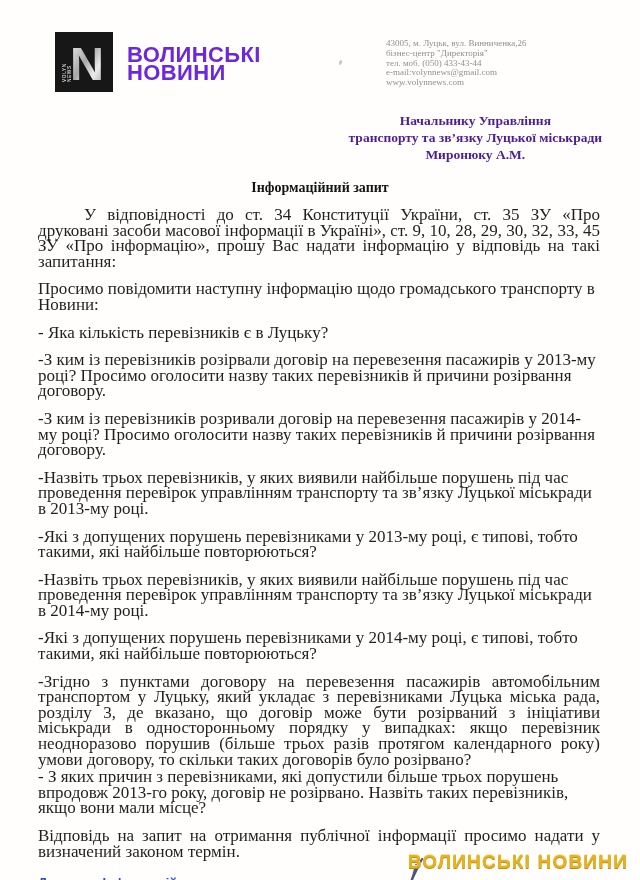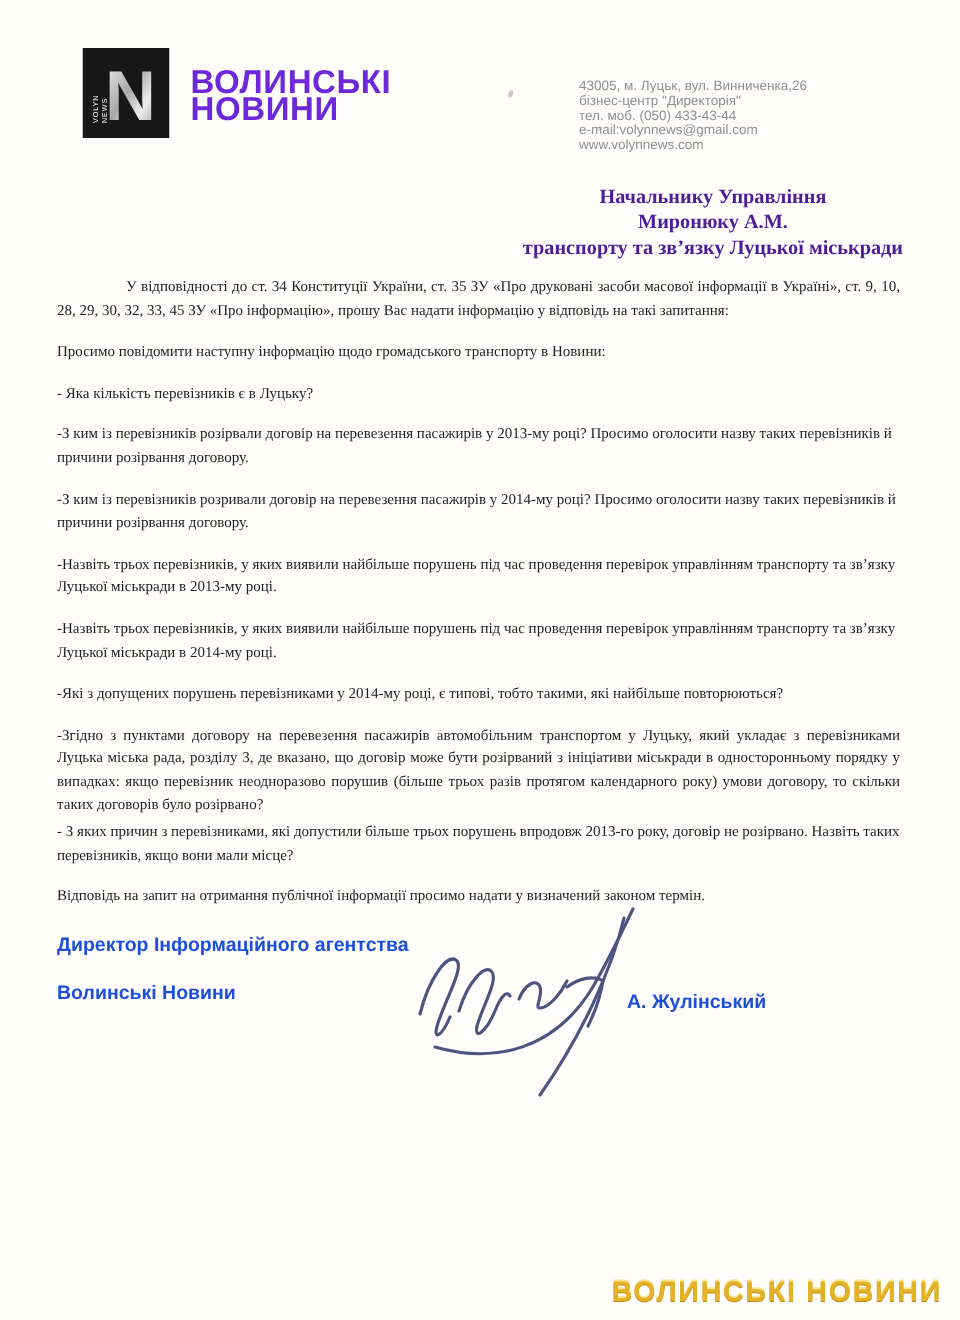--- a/index.html
+++ b/index.html
@@ -3,29 +3,29 @@
 <meta charset="utf-8">
 <style>
   html,body{margin:0;padding:0;background:#ffffff;}
   .page{position:relative;width:640px;height:880px;background:#fffefd;overflow:hidden;
         font-family:"Liberation Serif",serif;color:#1f1f1f;}
   
   .header{display:flex;align-items:flex-start;padding:32px 36px 0 55px;}
   .logo{flex:0 0 auto;display:block;}
   .brand{margin:14px 0 0 14px;font-family:"Liberation Sans",sans-serif;
          font-weight:800;font-size:22px;line-height:18px;letter-spacing:0.4px;color:#6d28d9;}
-  .contact{margin-left:auto;margin-top:21px;width:218px;
-           font-family:Liberation Sans, sans-serif;font-size:9px;line-height:9.8px;color:#8f8f8f;}
+  .contact{margin-left:auto;margin-top:7px;width:218px;
+           font-family:Liberation Serif, serif;font-size:9px;line-height:9.8px;color:#8f8f8f;}
   .contact div{white-space:nowrap;}
   
   .addressee{width:max-content;margin:20px 38px 0 auto;text-align:center;
              font-weight:bold;font-size:13.5px;line-height:17px;color:#4c1d95;}
   
   .doc-title{margin-top:17px;text-align:center;font-weight:bold;font-size:14px;color:#131313;}
-  .doc-body{padding:11px 40px 0 38px;font-size:10px;line-height:15.6px;}
+  .doc-body{padding:11px 40px 0 38px;font-size:17px;line-height:15.6px;}
   .doc-body p{margin:0 0 12px 0;}
   .doc-body p.indent{text-indent:46px;}
   .doc-body p.justify{text-align:justify;}
   .doc-body p.tight{margin-bottom:2px;}
   
   .sig-area{position:relative;margin:9px 40px 0 38px;height:128px;
             font-family:"Liberation Sans",sans-serif;font-weight:bold;font-size:13px;color:#1d4ed8;}
   .sig-position{padding-top:4px;}
   .sig-org{margin-top:17px;}
   .sig-name{position:absolute;left:380px;top:42px;}
@@ -73,32 +73,34 @@
       <div>43005, м. Луцьк, вул. Винниченка,26</div>
       <div>бізнес-центр "Директорія"</div>
       <div>тел. моб. (050) 433-43-44</div>
       <div>e-mail:volynnews@gmail.com</div>
       <div>www.volynnews.com</div>
     </div>
   </div>
 
   <div class="addressee">
     <div>Начальнику Управління</div>
+    <div>транспорту та зв’язку Луцької міськради</div>
     <div>Миронюку А.М.</div>
-    <div>транспорту та зв’язку Луцької міськради</div>
   </div>
 
+  <div class="doc-title">Інформаційний запит</div>
 
   <div class="doc-body">
     <p class="indent justify">У відповідності до ст. 34 Конституції України, ст. 35 ЗУ «Про друковані засоби масової інформації в Україні», ст. 9, 10, 28, 29, 30, 32, 33, 45 ЗУ «Про інформацію», прошу Вас надати інформацію у відповідь на такі запитання:</p>
     <p>Просимо повідомити наступну інформацію щодо громадського транспорту в Новини:</p>
     <p>- Яка кількість перевізників є в Луцьку?</p>
     <p>-З ким із перевізників розірвали договір на перевезення пасажирів у 2013-му році? Просимо оголосити назву таких перевізників й причини розірвання договору.</p>
     <p>-З ким із перевізників розривали договір на перевезення пасажирів у 2014-му році? Просимо оголосити назву таких перевізників й причини розірвання договору.</p>
     <p>-Назвіть трьох перевізників, у яких виявили найбільше порушень під час проведення перевірок управлінням транспорту та зв’язку Луцької міськради в 2013-му році.</p>
+    <p>-Які з допущених порушень перевізниками у 2013-му році, є типові, тобто такими, які найбільше повторюються?</p>
     <p>-Назвіть трьох перевізників, у яких виявили найбільше порушень під час проведення перевірок управлінням транспорту та зв’язку Луцької міськради в 2014-му році.</p>
     <p>-Які з допущених порушень перевізниками у 2014-му році, є типові, тобто такими, які найбільше повторюються?</p>
     <p class="justify tight">-Згідно з пунктами договору на перевезення пасажирів автомобільним транспортом у Луцьку, який укладає з перевізниками Луцька міська рада, розділу 3, де вказано, що договір може бути розірваний з ініціативи міськради в односторонньому порядку у випадках: якщо перевізник неодноразово порушив (більше трьох разів протягом календарного року) умови договору, то скільки таких договорів було розірвано?</p>
     <p>- З яких причин з перевізниками, які допустили більше трьох порушень впродовж 2013-го року, договір не розірвано. Назвіть таких перевізників, якщо вони мали місце?</p>
     <p class="justify">Відповідь на запит на отримання публічної інформації просимо надати у визначений законом термін.</p>
   </div>
 
   <div class="sig-area">
     <div class="sig-position">Директор Інформаційного агентства</div>
     <div class="sig-org">Волинські Новини</div>

